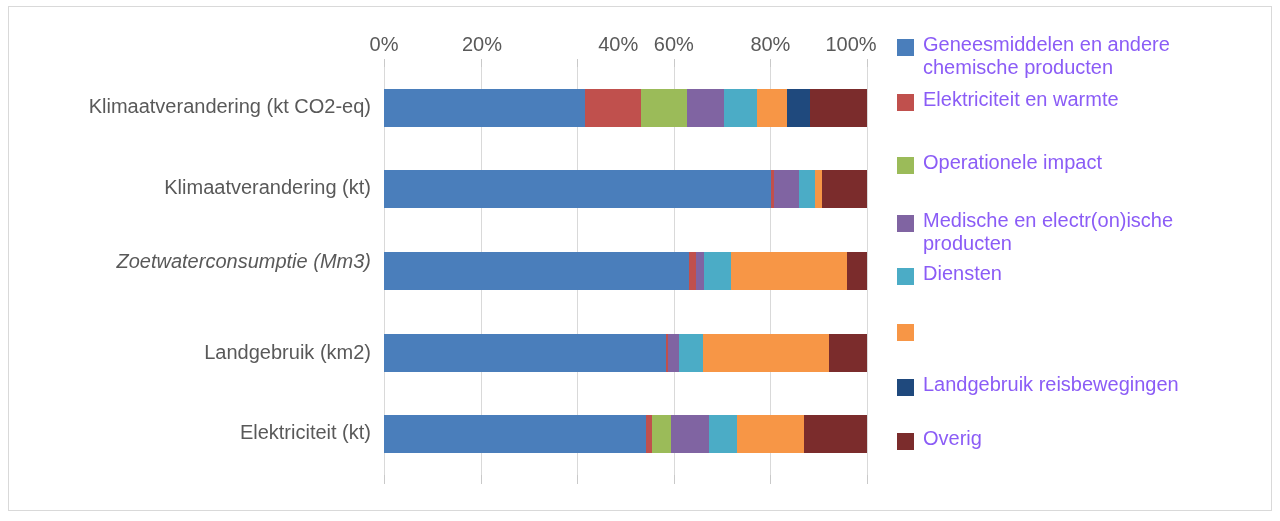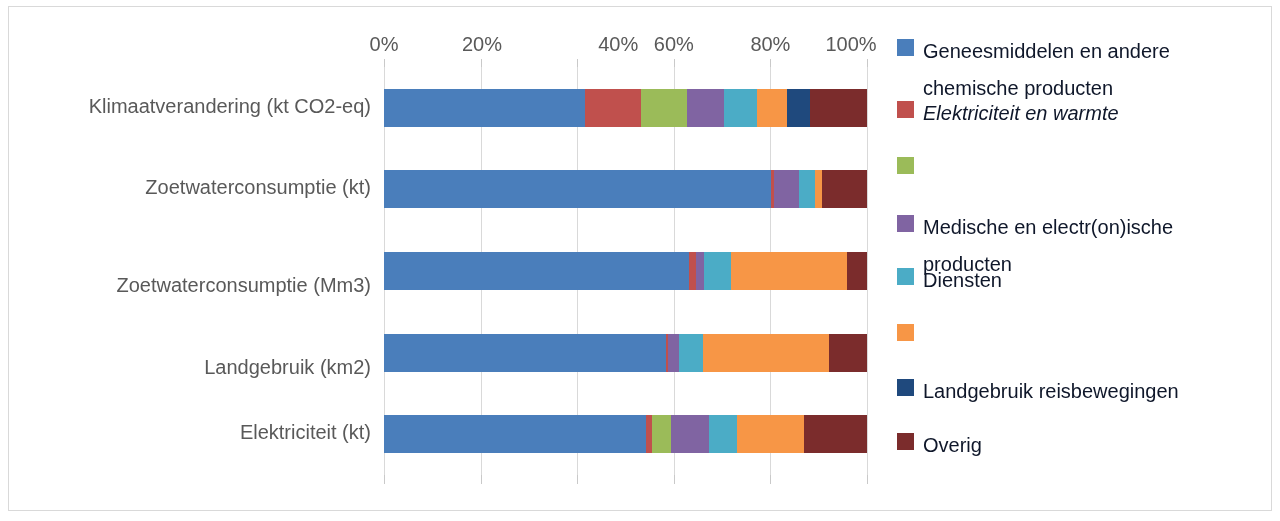--- a/index.html
+++ b/index.html
@@ -114,45 +114,45 @@
   }
   .legend-swatch {
     width: 17px;
     height: 17px;
     flex: 0 0 17px;
     margin-top: 6px;
     margin-right: 9px;
   }
   .legend-text {
     font-size: 20px;
-    line-height: 37px;
-    color: #0f172a;
+    line-height: 23px;
+    color: #8b5cf6;
     max-width: 330px;
   }
 </style>
 </head>
 <body>
 
 <div id="root">
   <div class="chart-frame">
 
     <div id="xaxis-labels" class="xaxis-labels">
         <div class="xtick-label" style="left: 0px;">0%</div>
         <div class="xtick-label" style="left: 98px;">20%</div>
         <div class="xtick-label" style="left: 193.2px; margin-left: 41px;">40%</div>
         <div class="xtick-label" style="left: 289.8px;">60%</div>
         <div class="xtick-label" style="left: 386.4px; text-align: right;">80%</div>
         <div class="xtick-label" style="left: 467px;">100%</div>
       </div>
 
     <div id="ycat-labels">
         <div class="ycat-wrap" style="top: 87.8px;">Klimaatverandering (kt CO2-eq)</div>
-        <div class="ycat-wrap" style="top: 169.4px;">Zoetwaterconsumptie (kt)</div>
-        <div class="ycat-wrap" style="top: 267px;">Zoetwaterconsumptie (Mm3)</div>
-        <div class="ycat-wrap" style="top: 349px;">Landgebruik (km2)</div>
+        <div class="ycat-wrap" style="top: 169.4px;">Klimaatverandering (kt)</div>
+        <div class="ycat-wrap" style="top: 243px; font-style: italic;">Zoetwaterconsumptie (Mm3)</div>
+        <div class="ycat-wrap" style="top: 334px;">Landgebruik (km2)</div>
         <div class="ycat-wrap" style="top: 414.2px;">Elektriciteit (kt)</div>
       </div>
 
     <div class="plot-area" id="plot-area">
         <div class="gridline" style="left: 0px;"></div>
         <div class="gridline" style="left: 97px;"></div>
         <div class="gridline" style="left: 193px;"></div>
         <div class="gridline" style="left: 290px;"></div>
         <div class="gridline" style="left: 386px;"></div>
         <div class="gridline" style="left: 483px;"></div>
@@ -217,26 +217,27 @@
           <div class="seg" title="Voeding en catering: 13.9%" style="background: rgb(247, 150, 70); width: 13.9%;"></div>
           <div class="seg" title="Overig: 13.1%" style="background: rgb(123, 44, 44); width: 13.1%;"></div>
         </div>
       </div>
 
     <div class="legend" id="legend">
         <div class="legend-item" style="top: 0px;">
           <span class="legend-swatch" style="background: rgb(74, 126, 187);"></span>
           <span class="legend-text">Geneesmiddelen en andere chemische producten</span>
         </div>
-        <div class="legend-item" style="top: 62px; font-style: italic;">
+        <div class="legend-item" style="top: 55px;">
           <span class="legend-swatch" style="background: rgb(192, 80, 77);"></span>
           <span class="legend-text">Elektriciteit en warmte</span>
         </div>
         <div class="legend-item" style="top: 118px;">
           <span class="legend-swatch" style="background: rgb(155, 187, 89);"></span>
+          <span class="legend-text">Operationele impact</span>
         </div>
         <div class="legend-item" style="top: 176px;">
           <span class="legend-swatch" style="background: rgb(128, 100, 162);"></span>
           <span class="legend-text">Medische en electr(on)ische producten</span>
         </div>
         <div class="legend-item" style="top: 229px;">
           <span class="legend-swatch" style="background: rgb(75, 172, 198);"></span>
           <span class="legend-text">Diensten</span>
         </div>
         <div class="legend-item" style="top: 285px;">

